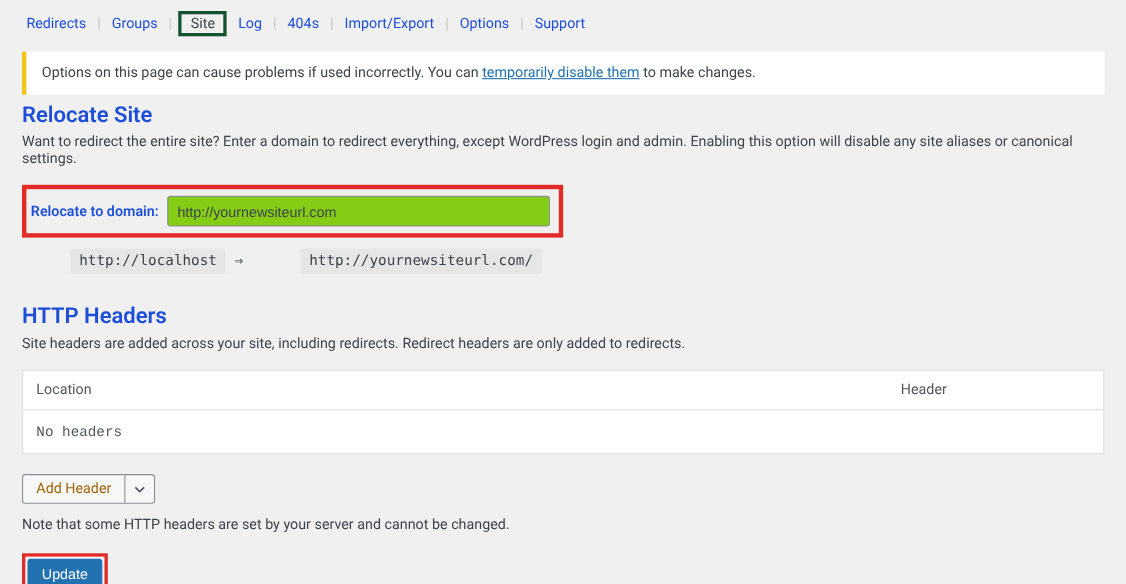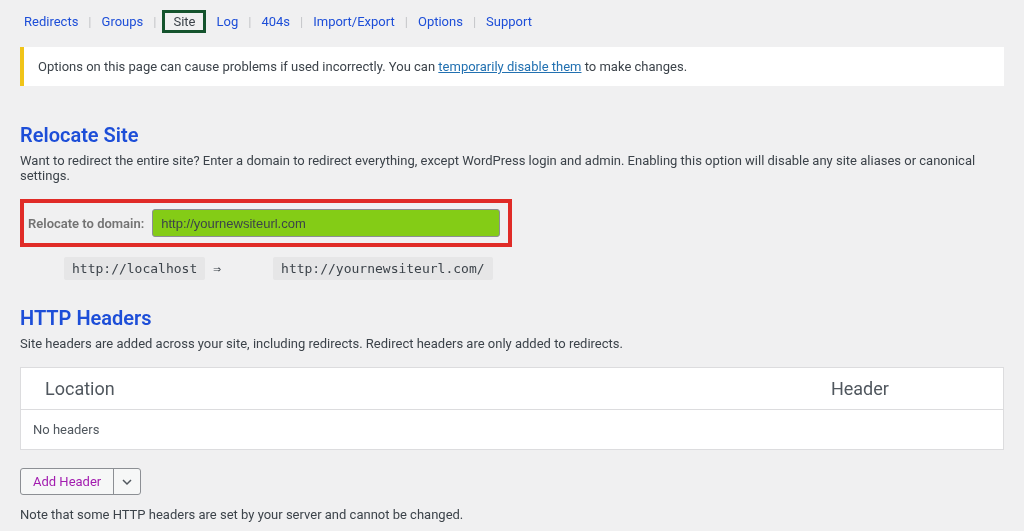--- a/index.html
+++ b/index.html
@@ -34,21 +34,21 @@
   }
   .red-box {
     border: 3px solid #14532d;
     display: inline-block;
     padding: 1px 4px;
   }
   .notice {
     background: #fff;
     border-left: 4px solid #f0c419;
     padding: 12px 14px;
-    margin-bottom: 37px;
+    margin-bottom: 6px;
     font-size: 13px;
     color: #3c434a;
   }
   .notice a {
     color: #2271b1;
     text-decoration: underline;
   }
   h2.section-title {
     font-size: 20px;
     font-weight: 600;
@@ -67,21 +67,21 @@
     margin-bottom: 10px;
   }
   .relocate-box .inner {
      display: inline-flex;
      align-items: center;
      gap: 8px;
   }
   .relocate-label {
     font-weight: 600;
     font-size: 13px;
-    color: #737373;
+    color: #1d4ed8;
   }
   .relocate-input {
     width: 330px;
     height: 26px;
     border: 1px solid #8c8f94;
     border-radius: 3px;
     padding: 0 8px;
     font-size: 13px;
     background:#84cc16;
     color:#3c434a;
@@ -109,43 +109,44 @@
     width: 100%;
     background: #fff;
     border: 1px solid #dcdcde;
     border-collapse: collapse;
     margin-bottom: 18px;
   }
   .headers-table th {
     text-align: left;
     font-weight: 400;
     color: #50575e;
-    padding: 10px 24px;
+    padding: 10px 12px;
     border-bottom: 1px solid #dcdcde;
-    font-size: 18px;
+    font-size: 13px;
   }
   .headers-table td {
     padding: 12px;
     color: #50575e;
     font-size: 13px;
+    font-family: Liberation Mono, monospace;
   }
   .add-header-btn {
     display: inline-flex;
     align-items: stretch;
     border: 1px solid #8c8f94;
     border-radius: 3px;
     background: #f6f7f7;
     overflow: hidden;
     cursor: pointer;
     margin-bottom: 12px;
   }
   .add-header-btn .label-part {
     padding: 5px 12px;
     font-size: 13px;
-    color: #a21caf;
+    color: #a16207;
     border-right: 1px solid #8c8f94;
     display:flex;
     align-items:center;
   }
   .add-header-btn .caret-part {
     padding: 5px 8px;
     display: flex;
     align-items: center;
     justify-content: center;
   }

